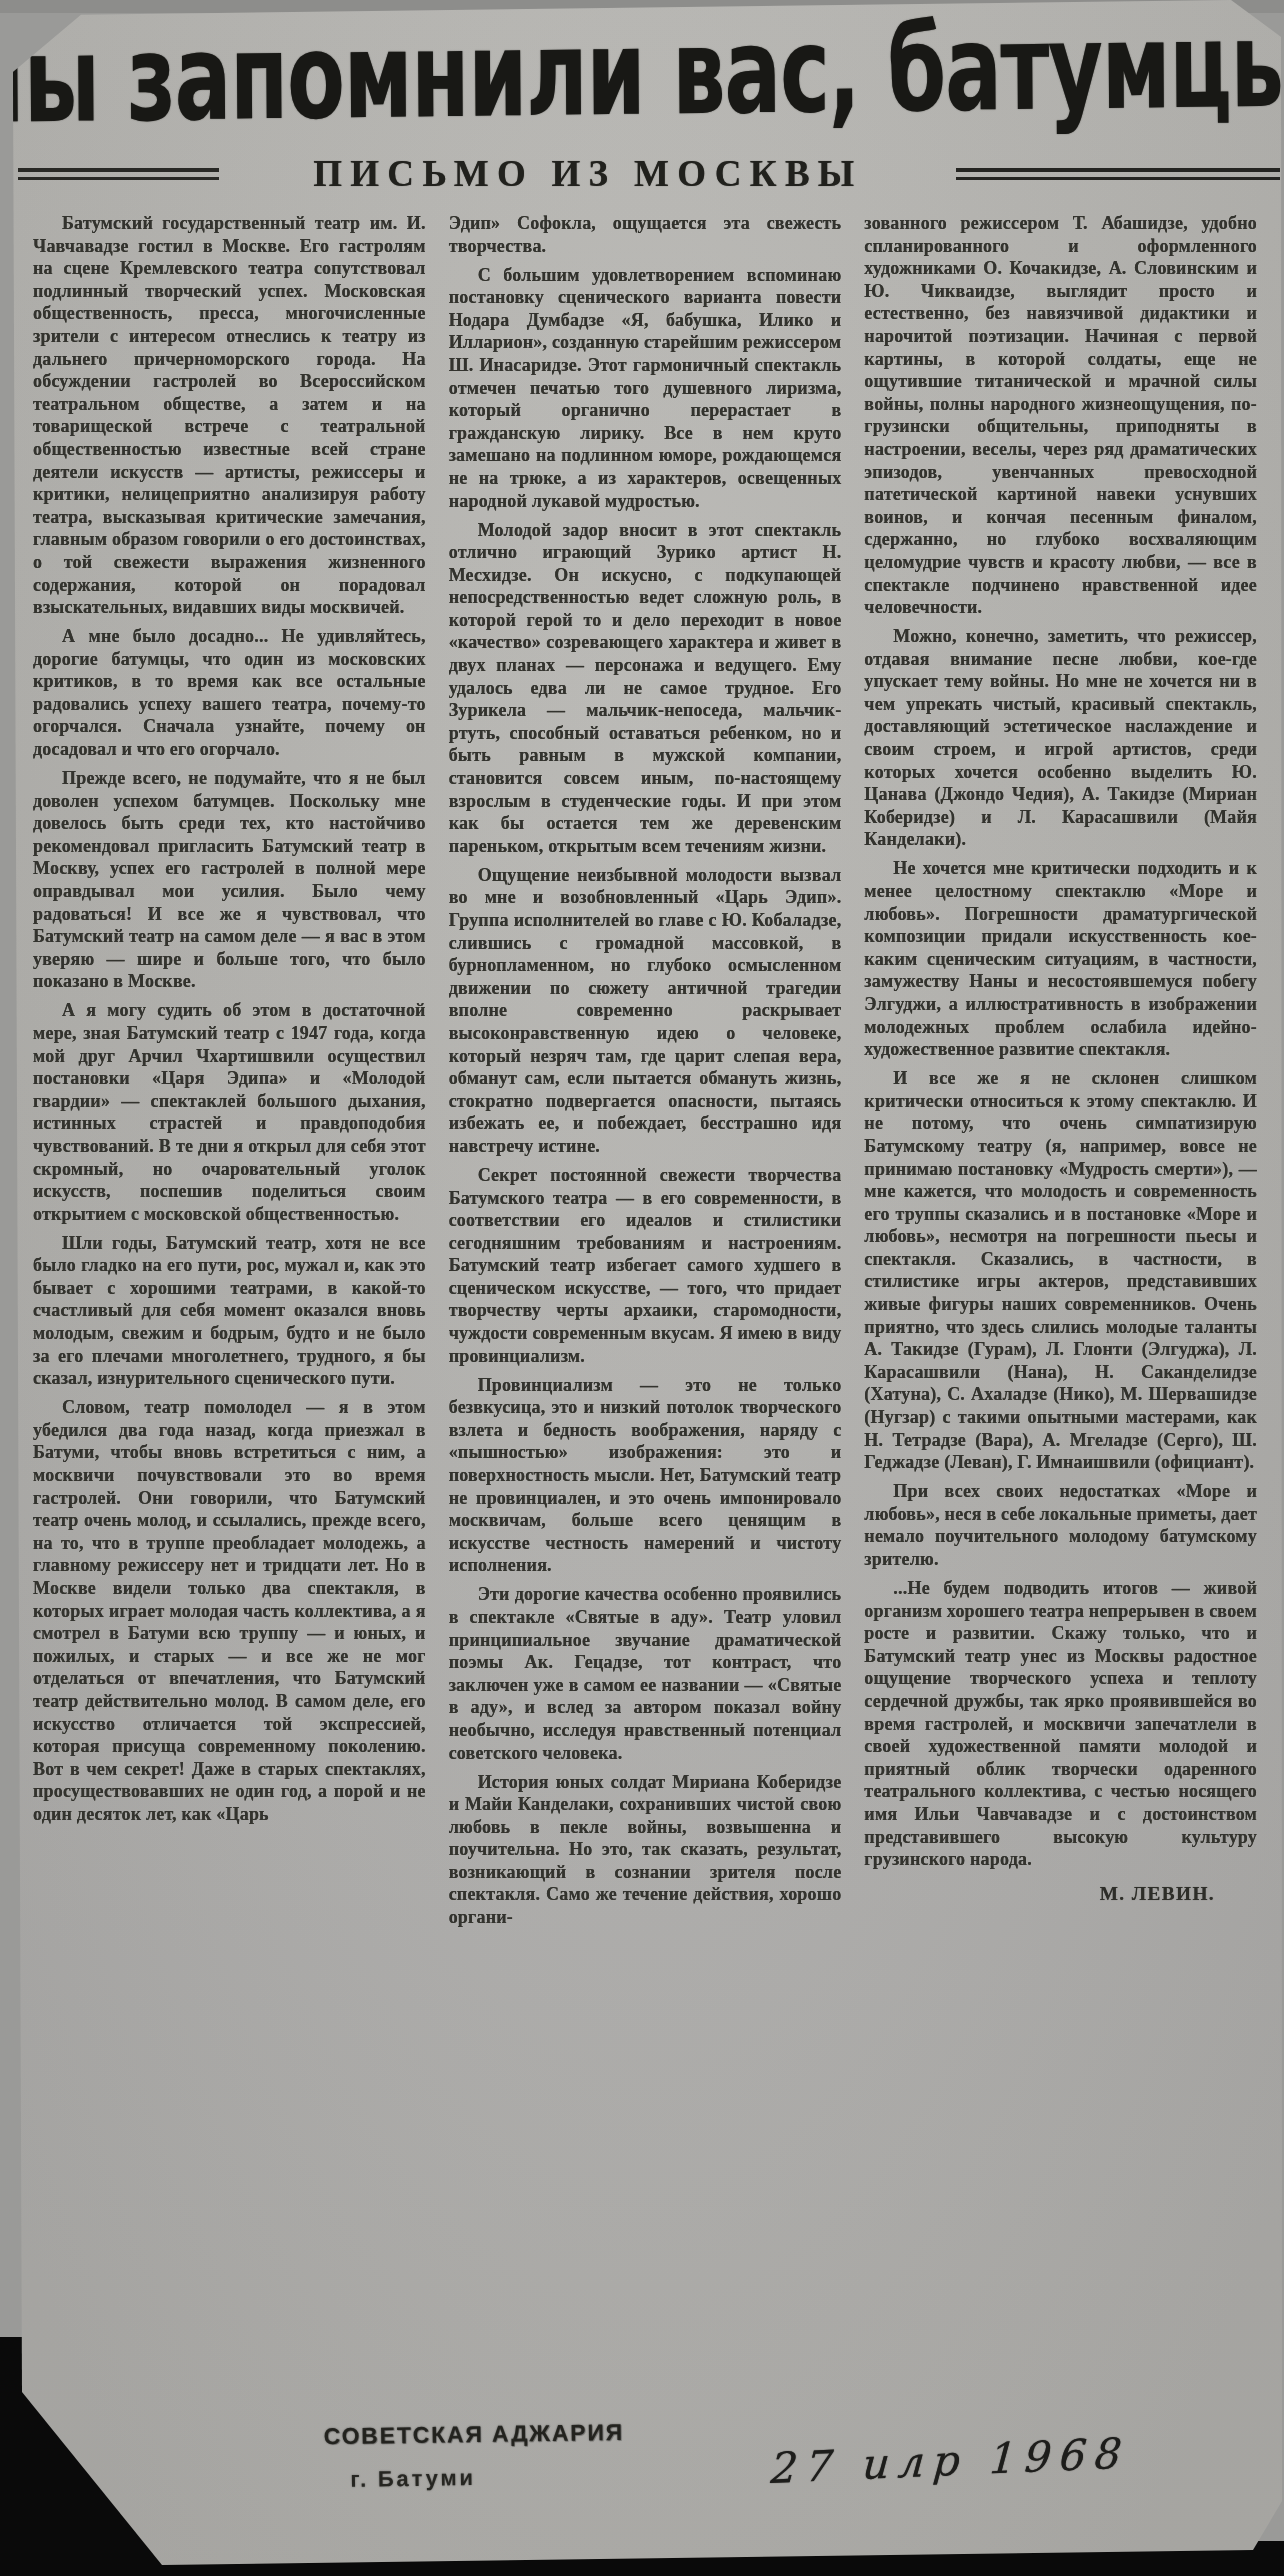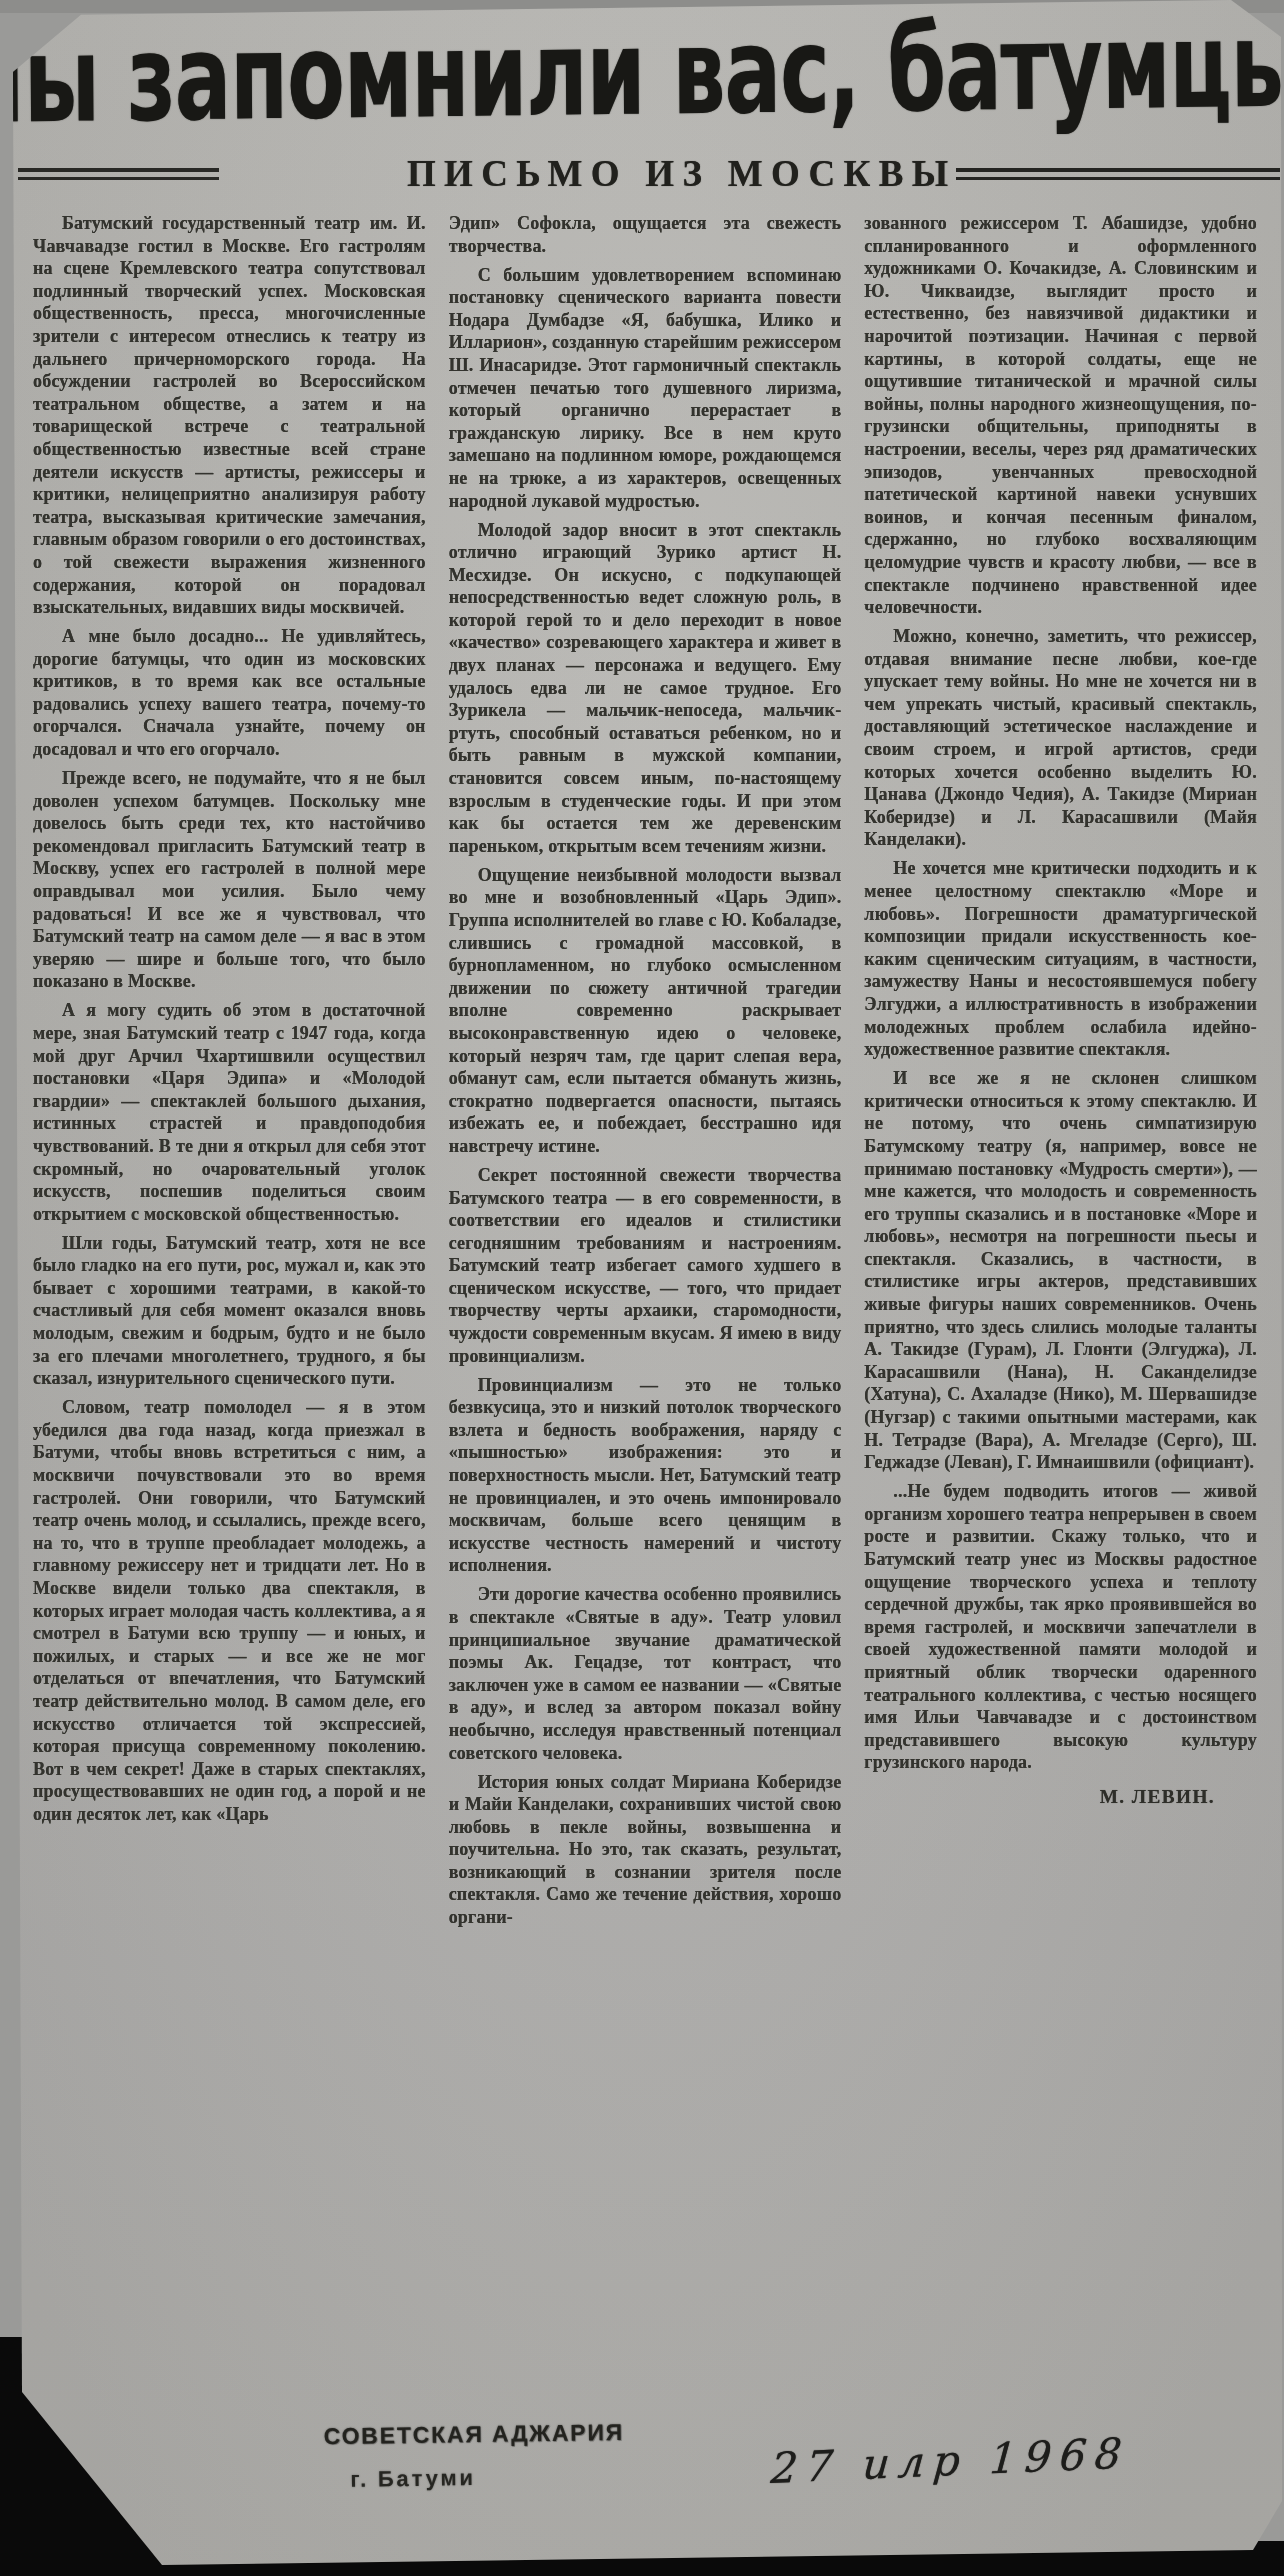--- a/index.html
+++ b/index.html
@@ -38,21 +38,21 @@
   }
 
   .subhead{
     position:absolute;left:0;top:145px;width:1284px;height:57px;
     display:flex;align-items:center;
   }
   .rule{height:12px;border-top:4.6px solid #1d1d1a;border-bottom:3.7px solid #1d1d1a;box-sizing:border-box;}
   .rule.left{width:201px;margin-left:18.4px;opacity:.92;}
   .rule.right{flex:0 0 324px;margin-right:3.7px;opacity:.95;}
   .subhead .sub-title{
-    flex:1;text-align:right;
+    flex:1;text-align:center;
     font-family:"Liberation Serif", serif;font-weight:700;
     font-size:37px;color:#21211d;letter-spacing:8.3px;
     text-shadow:0 0 0.9px rgba(25,25,20,.7);
   }
 
   .columns{
     position:absolute;left:33px;top:212px;width:1224px;
     display:flex;gap:23px;
   }
   .col{flex:1 1 0;
@@ -129,20 +129,21 @@
           <p>Провинциализм — это не только безвкусица, это и низкий потолок творческого взлета и бедность воображения, наряду с «пышностью» изображения: это и поверхностность мысли. Нет, Батумский театр не провинциален, и это очень импонировало москвичам, больше всего ценящим в искусстве честность намерений и чистоту исполнения.</p>
           <p>Эти дорогие качества особенно проявились в спектакле «Святые в аду». Театр уловил принципиальное звучание драматической поэмы Ак. Гецадзе, тот контраст, что заключен уже в самом ее названии — «Святые в аду», и вслед за автором показал войну необычно, исследуя нравственный потенциал советского человека.</p>
           <p>История юных солдат Мириана Коберидзе и Майи Канделаки, сохранивших чистой свою любовь в пекле войны, возвышенна и поучительна. Но это, так сказать, результат, возникающий в сознании зрителя после спектакля. Само же течение действия, хорошо органи-</p>
         </div>
       <div class="col" data-column="2">
 
       <p>зованного режиссером Т. Абашидзе, удобно спланированного и оформленного художниками О. Кочакидзе, А. Словинским и Ю. Чикваидзе, выглядит просто и естественно, без навязчивой дидактики и нарочитой поэтизации. Начиная с первой картины, в которой солдаты, еще не ощутившие титанической и мрачной силы войны, полны народного жизнеощущения, по-грузински общительны, приподняты в настроении, веселы, через ряд драматических эпизодов, увенчанных превосходной патетической картиной навеки уснувших воинов, и кончая песенным финалом, сдержанно, но глубоко восхваляющим целомудрие чувств и красоту любви, — все в спектакле подчинено нравственной идее человечности.</p>
           <p>Можно, конечно, заметить, что режиссер, отдавая внимание песне любви, кое-где упускает тему войны. Но мне не хочется ни в чем упрекать чистый, красивый спектакль, доставляющий эстетическое наслаждение и своим строем, и игрой артистов, среди которых хочется особенно выделить Ю. Цанава (Джондо Чедия), А. Такидзе (Мириан Коберидзе) и Л. Карасашвили (Майя Канделаки).</p>
           <p>Не хочется мне критически подходить и к менее целостному спектаклю «Море и любовь». Погрешности драматургической композиции придали искусственность кое-каким сценическим ситуациям, в частности, замужеству Наны и несостоявшемуся побегу Элгуджи, а иллюстративность в изображении молодежных проблем ослабила идейно-художественное развитие спектакля.</p>
           <p>И все же я не склонен слишком критически относиться к этому спектаклю. И не потому, что очень симпатизирую Батумскому театру (я, например, вовсе не принимаю постановку «Мудрость смерти»), — мне кажется, что молодость и современность его труппы сказались и в постановке «Море и любовь», несмотря на погрешности пьесы и спектакля. Сказались, в частности, в стилистике игры актеров, представивших живые фигуры наших современников. Очень приятно, что здесь слились молодые таланты А. Такидзе (Гурам), Л. Глонти (Элгуджа), Л. Карасашвили (Нана), Н. Саканделидзе (Хатуна), С. Ахаладзе (Нико), М. Шервашидзе (Нугзар) с такими опытными мастерами, как Н. Тетрадзе (Вара), А. Мгеладзе (Серго), Ш. Геджадзе (Леван), Г. Имнаишвили (официант).</p>
+          <p>При всех своих недостатках «Море и любовь», неся в себе локальные приметы, дает немало поучительного молодому батумскому зрителю.</p>
           <p>...Не будем подводить итогов — живой организм хорошего театра непрерывен в своем росте и развитии. Скажу только, что и Батумский театр унес из Москвы радостное ощущение творческого успеха и теплоту сердечной дружбы, так ярко проявившейся во время гастролей, и москвичи запечатлели в своей художественной памяти молодой и приятный облик творчески одаренного театрального коллектива, с честью носящего имя Ильи Чавчавадзе и с достоинством представившего высокую культуру грузинского народа.</p>
           <div class="signature">М. ЛЕВИН.</div>
         </div>
     </div>
 
     <div class="stamp">
       <div class="stamp-line1">СОВЕТСКАЯ АДЖАРИЯ</div>
       <div class="stamp-line2">г. Батуми</div>
     </div>
 

